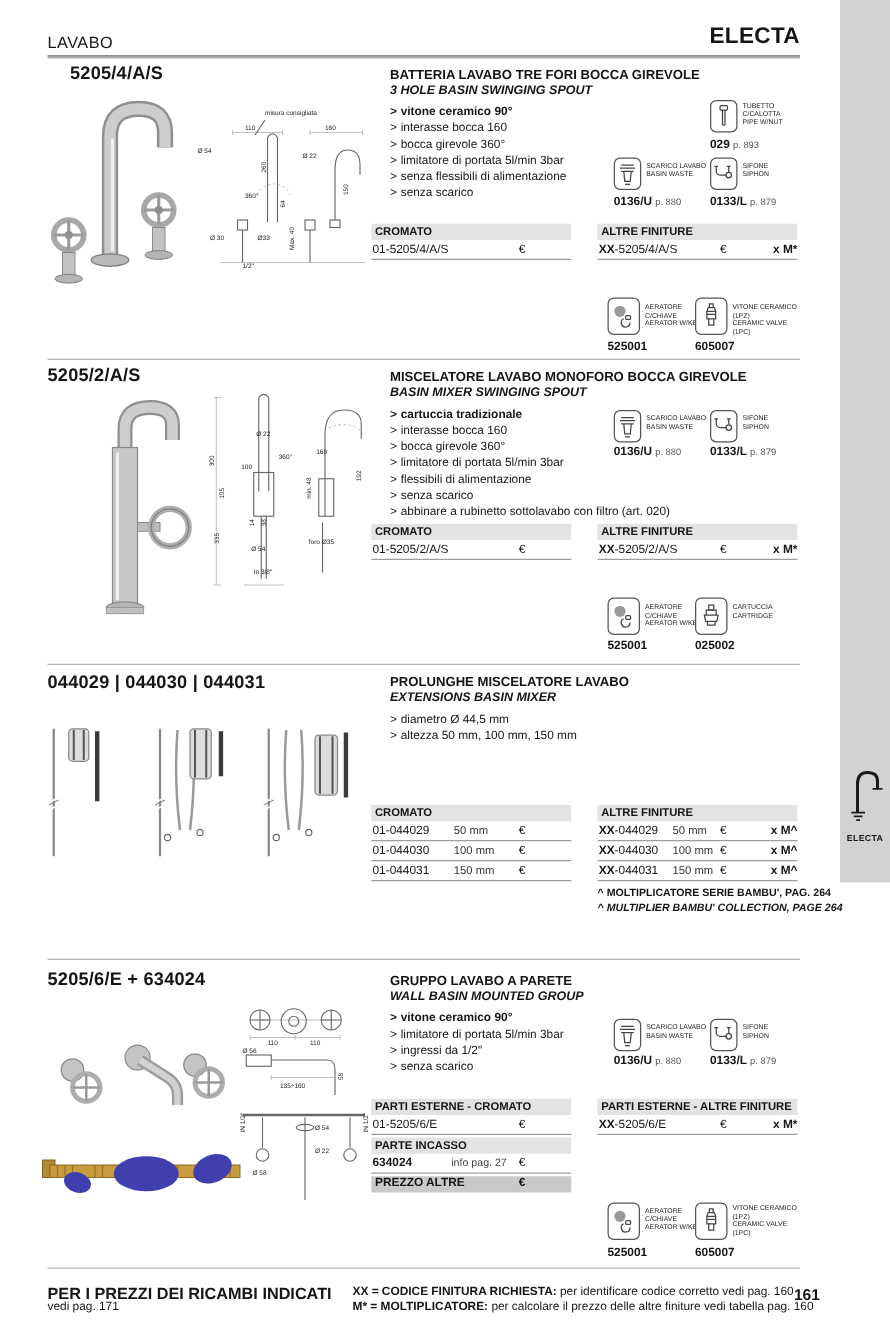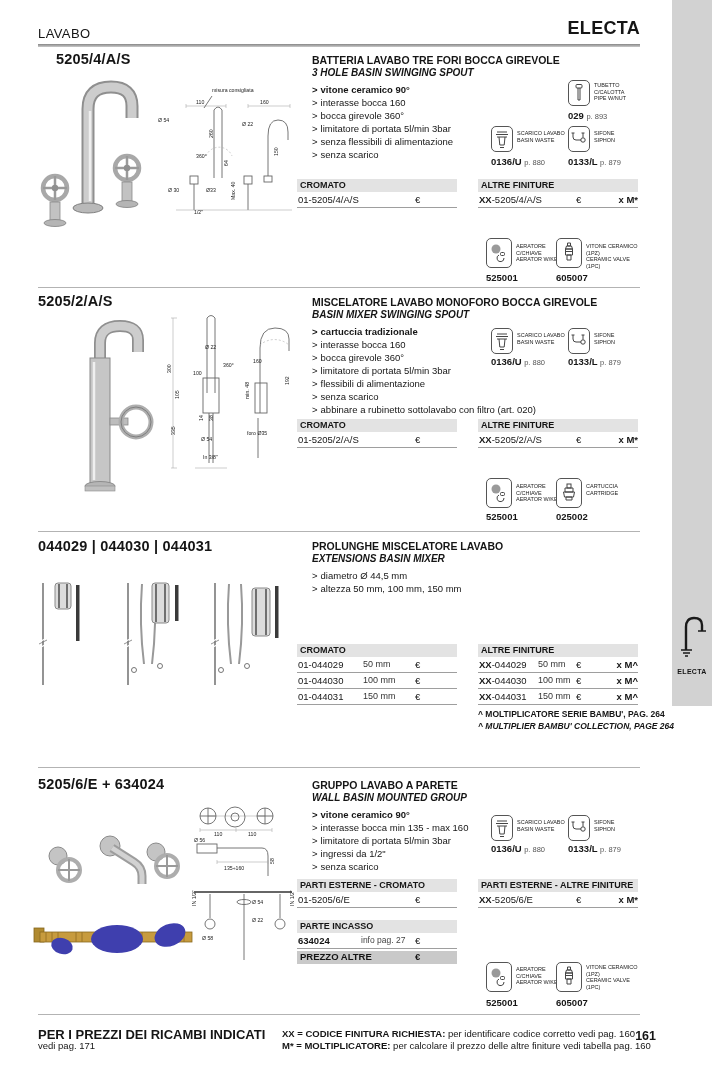--- a/index.html
+++ b/index.html
@@ -29,21 +29,21 @@
          display:flex;align-items:center;justify-content:center;box-sizing:border-box;}
   .acclbl{font-size:5.5px;line-height:6.5px;width:52px;color:#222;}
   .acccode{font-size:9px;white-space:nowrap;text-align:right;}
   .acccode b{font-size:9.5px;}
   .pg{font-weight:normal;font-size:7.5px;color:#555;}
   .spcode{font-size:9.5px;font-weight:bold;white-space:nowrap;}
   .ig{stroke:#444;stroke-width:1;fill:none;}
   
   .tbl{width:160px;}
   .th{height:13px;line-height:13px;padding-left:3px;background:#e3e3e3;font-size:9px;font-weight:bold;}
-  .mt2{margin-top:12px;}
+  .mt2{margin-top:2px;}
   .trow{position:relative;height:15px;border-bottom:1px solid #9e9e9e;font-size:9.5px;}
   .trow > span{position:absolute;top:2px;white-space:nowrap;}
   .c0{left:1px;} .c1{left:66px;font-size:9px;color:#333;} .c2{left:118px;}
   .r0{left:1px;} .r1{left:60px;font-size:9px;color:#333;} .r2{left:98px;} .r3{right:0;font-weight:bold;}
   .info{left:64px;font-size:8.5px;color:#444;}
   .bold{font-weight:bold;}
   .total{position:relative;height:13px;line-height:12px;background:#c9c9c9;margin-top:2px;
          font-weight:bold;font-size:9.5px;padding-left:3px;}
   .total .teu{position:absolute;left:118px;top:0;}
   .note{font-size:8.5px;font-weight:bold;white-space:nowrap;}
@@ -490,21 +490,20 @@
     <text class="dim" x="102" y="114" transform="rotate(-90 102 114)">IN 1/2"</text>
     <text class="dim" x="60" y="112">Ø 54</text>
     <text class="dim" x="60" y="130">Ø 22</text>
     <text class="dim" x="10" y="148">Ø 58</text>
   </svg>
 
   <div class="abs pt" style="left:297px;top:779px">
     <div class="t">GRUPPO LAVABO A PARETE</div>
     <div class="s">WALL BASIN MOUNTED GROUP</div>
     <div class="feat b"><span class="bchar">&gt;</span><span>vitone ceramico 90°</span></div>
-    <div class="feat"><span class="bchar">&gt;</span><span>interasse bocca min 135 - max 160</span></div>
     <div class="feat"><span class="bchar">&gt;</span><span>limitatore di portata 5l/min 3bar</span></div>
     <div class="feat"><span class="bchar">&gt;</span><span>ingressi da 1/2"</span></div>
     <div class="feat"><span class="bchar">&gt;</span><span>senza scarico</span></div>
   </div>
 
   <div class="abs accbox" style="left:491px;top:815px">
     <svg width="16" height="20" viewBox="0 0 16 20">
       <path class="ig" d="M3 3 h10 M2 5.5 h12 M3 8 h10 M5 8 l.8 8 h4.4 l.8 -8 M6 18.5 h4"></path>
     </svg>
   </div>

